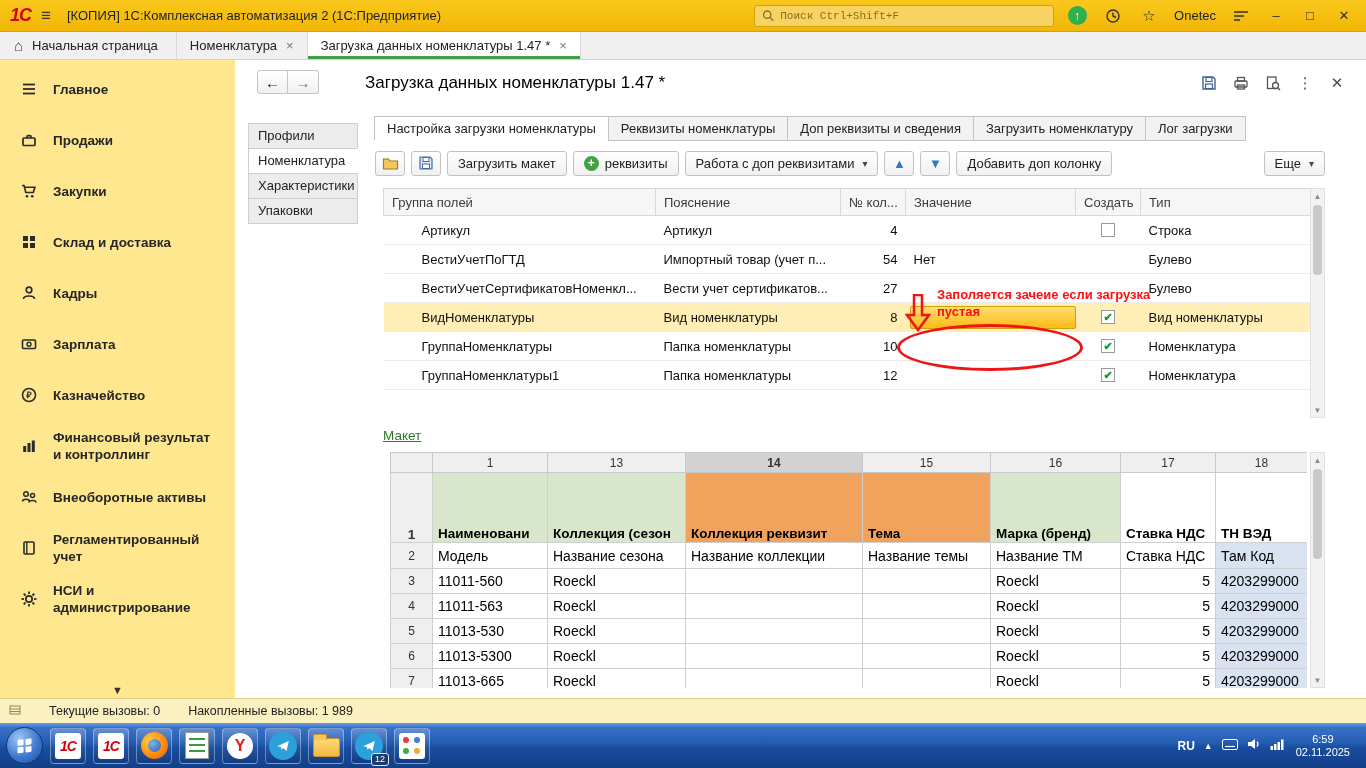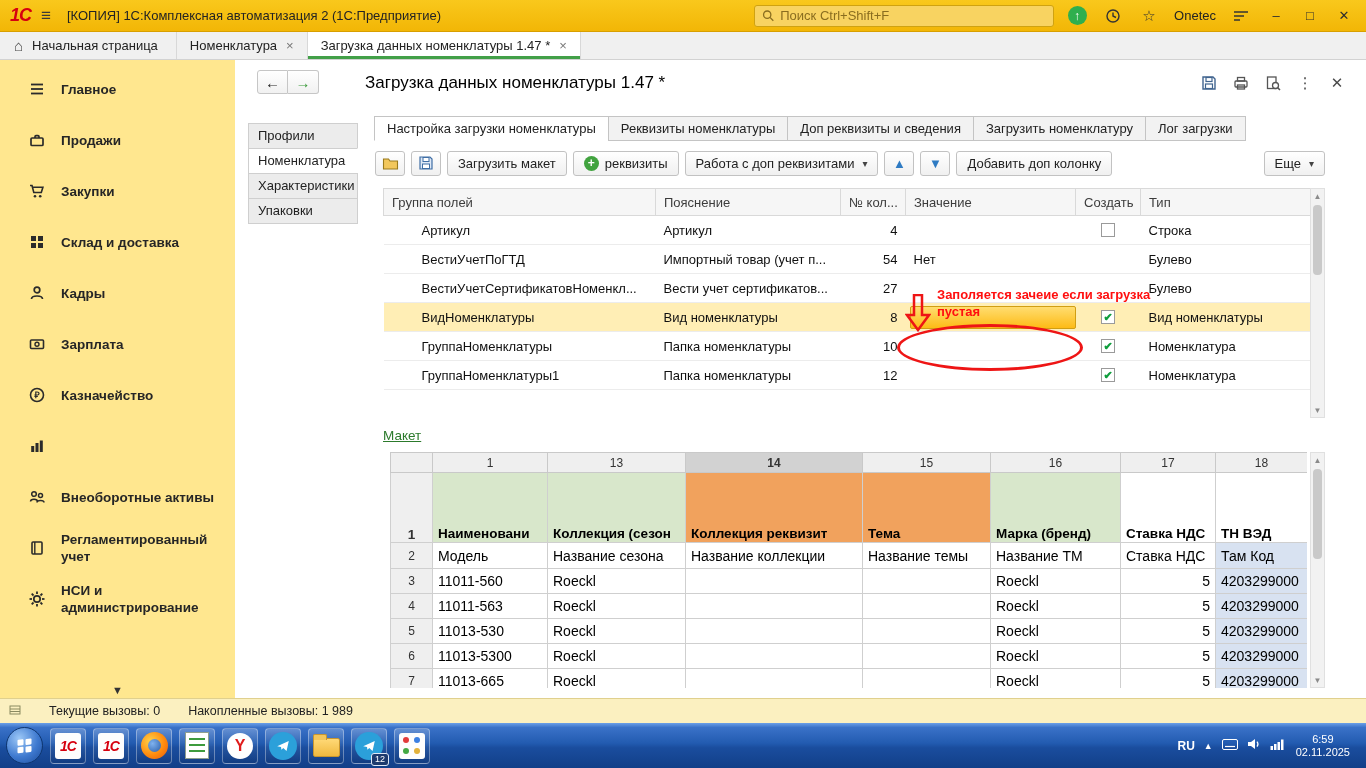--- a/index.html
+++ b/index.html
@@ -9,22 +9,22 @@
 
   
   .titlebar { position:absolute; top:0; left:0; width:1366px; height:32px;
     background:linear-gradient(#f9c81c,#f2b606); border-bottom:1px solid #d89f00;
     display:flex; align-items:center; gap:10px; padding:0 10px; }
   .logo-1c { color:#d6000f; font-weight:bold; font-style:italic; font-size:18px; letter-spacing:-1px; }
   .burger { font-size:17px; color:#3a3a3a; cursor:default; }
   .win-title { font-size:13px; color:#232323; margin-left:6px; white-space:nowrap; }
   .tb-search { margin-left:auto; width:300px; height:22px; background:#f8d361; border:1px solid #cfa211;
     border-radius:3px; display:flex; align-items:center; gap:6px; padding:0 7px; }
-  .tb-search input { border:none; outline:none; background:transparent; width:100%; font-size:13px; color:#0f172a;
-    font-family:Liberation Sans, sans-serif; }
+  .tb-search input { border:none; outline:none; background:transparent; width:100%; font-size:11px; color:#0f172a;
+    font-family:Liberation Mono, monospace; }
   .tb-search input::placeholder { color:#8a6d1f; opacity:1; }
   .tb-ico { width:26px; height:24px; display:flex; align-items:center; justify-content:center; color:#333; font-size:15px; }
   .upd-circle { width:19px; height:19px; border-radius:50%; background:#2faf4e; color:#fff; display:flex;
     align-items:center; justify-content:center; font-size:12px; font-weight:bold; }
   .user-name { font-size:13px; color:#232323; margin:0 2px; }
   .winctl { font-size:13px; color:#2e2e2e; width:24px; text-align:center; }
 
   
   .tabbar { position:absolute; top:32px; left:0; width:1366px; height:28px; background:#f0f0f0;
     border-bottom:1px solid #d2d2d2; display:flex; align-items:stretch; }
@@ -32,21 +32,21 @@
   .home .hico { font-size:15px; color:#444; }
   .wtab { display:flex; align-items:center; gap:9px; padding:0 13px; font-size:13px; color:#222;
     border-left:1px solid #d8d8d8; white-space:nowrap; }
   .wtab .x { color:#777; font-size:13px; }
   .wtab.active { background:#fff; box-shadow:inset 0 -3px 0 #42a048; border-right:1px solid #d8d8d8; }
 
   
   .sidebar { position:absolute; top:60px; left:0; width:235px; height:638px; background:#ffe78f; padding-top:8px;
     display:flex; flex-direction:column; gap:7px; }
   .side-item { display:flex; align-items:center; gap:13px; padding:4px 8px 4px 20px; min-height:44px;
-    font-weight:bold; font-size:13.5px; color:#262626; line-height:1.25;margin-left:8px; }
+    font-weight:bold; font-size:13.5px; color:#262626; line-height:1.25; }
   .side-item .sico { width:20px; min-width:20px; height:20px; color:#2b2b2b; }
   .side-item .slabel { max-width:168px; }
   .side-more { position:absolute; bottom:2px; left:0; width:235px; text-align:center; font-size:11px; color:#333; }
 
   
   .content { position:absolute; left:235px; top:60px; width:1131px; height:638px; background:#fff; }
   .nav-btns { position:absolute; left:22px; top:10px; display:flex; }
   .nav-btn { width:31px; height:24px; border:1px solid #c6c6c6; background:linear-gradient(#fff,#f1f1f1);
     display:flex; align-items:center; justify-content:center; font-size:15px; }
   .nav-btn.back { border-radius:3px 0 0 3px; color:#222; }
@@ -260,20 +260,21 @@
             <text x="9" y="12.3" text-anchor="middle" font-size="9" fill="currentColor" font-family="Liberation Sans, sans-serif">₽</text>
           </svg></span>
       <span class="slabel">Казначейство</span>
     </div>
     <div class="side-item">
       <span class="sico"><svg width="18" height="18" viewBox="0 0 18 18">
             <rect x="3.2" y="9" width="3" height="6" fill="currentColor"></rect>
             <rect x="7.5" y="6" width="3" height="9" fill="currentColor"></rect>
             <rect x="11.8" y="3.5" width="3" height="11.5" fill="currentColor"></rect>
           </svg></span>
+      <span class="slabel">Финансовый результат и контроллинг</span>
     </div>
     <div class="side-item">
       <span class="sico"><svg width="18" height="18" viewBox="0 0 18 18">
             <circle cx="6" cy="6" r="2.3" fill="none" stroke="currentColor" stroke-width="1.5"></circle>
             <path d="M2.5 13.5 c0-3 7-3 7 0" fill="none" stroke="currentColor" stroke-width="1.5"></path>
             <circle cx="12.5" cy="7.5" r="2" fill="none" stroke="currentColor" stroke-width="1.5"></circle>
             <path d="M9 14.5 c0-2.6 7-2.6 7 0" fill="none" stroke="currentColor" stroke-width="1.5"></path>
           </svg></span>
       <span class="slabel">Внеоборотные активы</span>
     </div>

